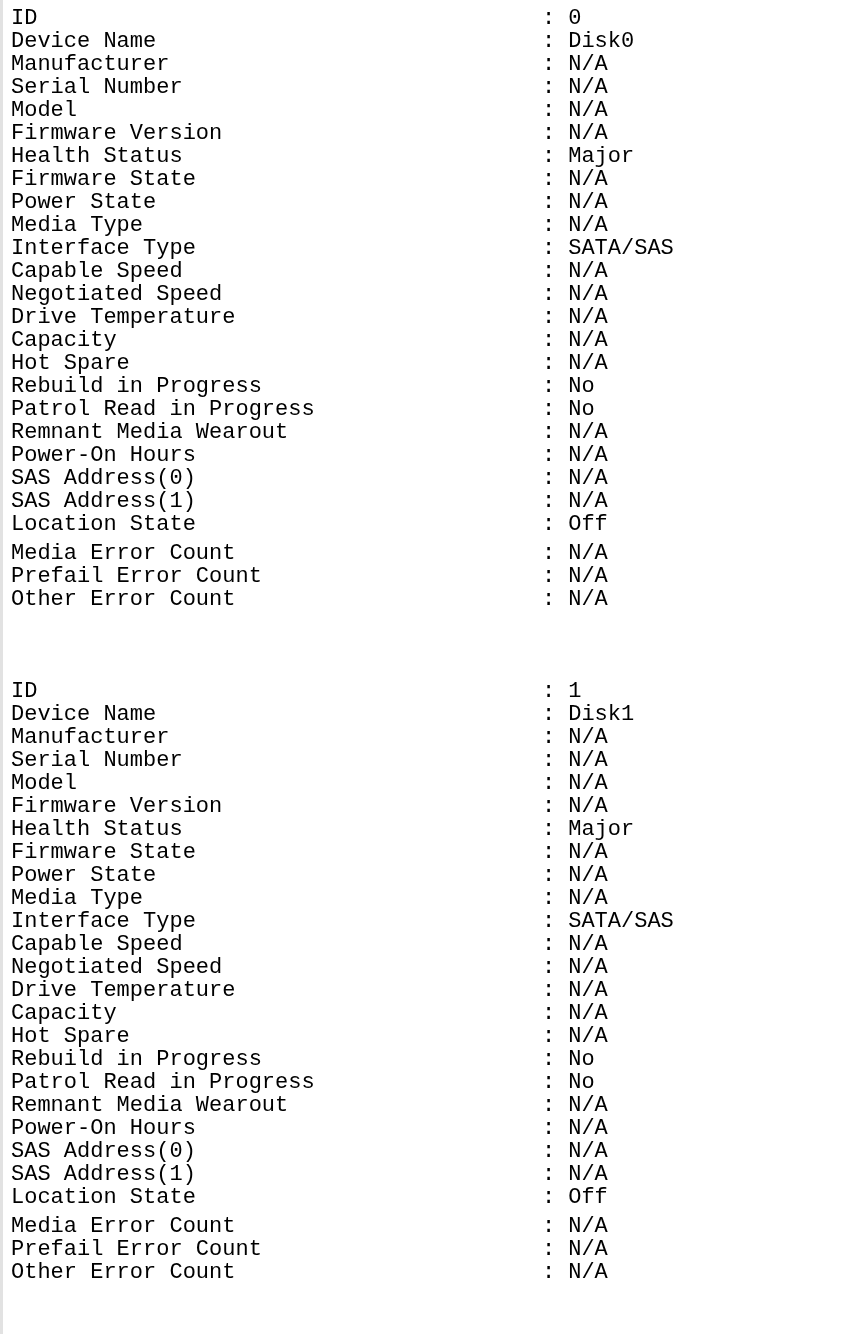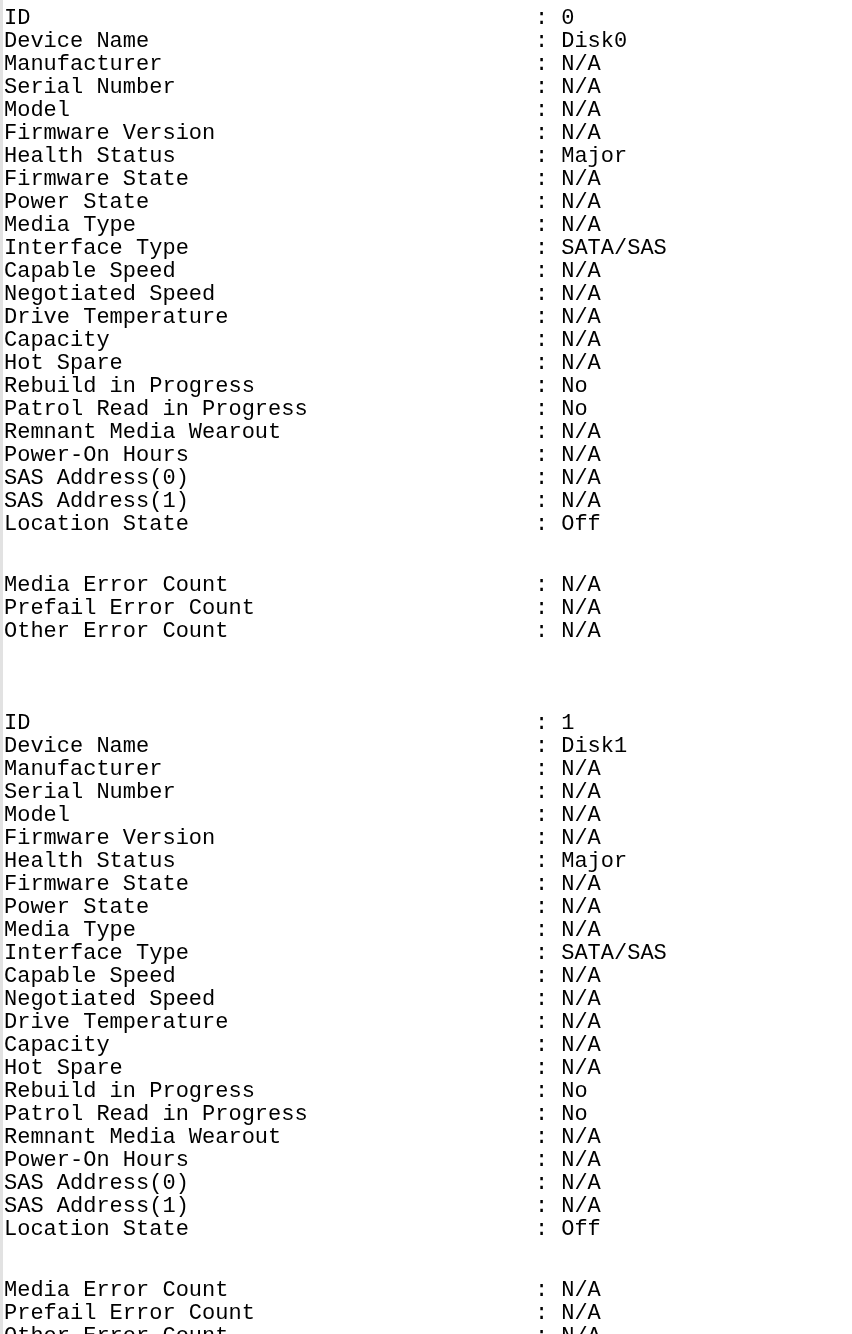--- a/index.html
+++ b/index.html
@@ -15,23 +15,23 @@
     background: #ffffff;
     border-left: 3px solid #e2e2e2;
     padding: 7px 0 0 1px;
     overflow: hidden;
     font-family: "Liberation Mono", "DejaVu Sans Mono", monospace;
     font-size: 22px;
     line-height: 23px;
     color: #000000;
   }
   .disk-block + .disk-block { margin-top: 69px; }   
-  .error-section { margin-top: 38px; }              
+  .error-section { margin-top: 6px; }              
   .row { display: flex; white-space: pre; }
-  .label { flex: 0 0 531px; width: 531px; overflow: hidden; }
+  .label { flex: 0 0 531px; width: 531px; overflow: hidden; padding-left: 7px; }
   .sep { flex: 0 0 auto; }
   .value { margin-left: 13px; }
 </style>
 </head>
 <body>
 
 <div class="screen" id="screen" style="color: rgb(0, 0, 0); background: rgb(255, 255, 255); border-left-color: rgb(226, 226, 226);">
     <div class="disk-block">
       <div class="info-section">
         <div class="row"><span class="label">ID</span><span class="sep">:</span><span class="value">0</span></div>

